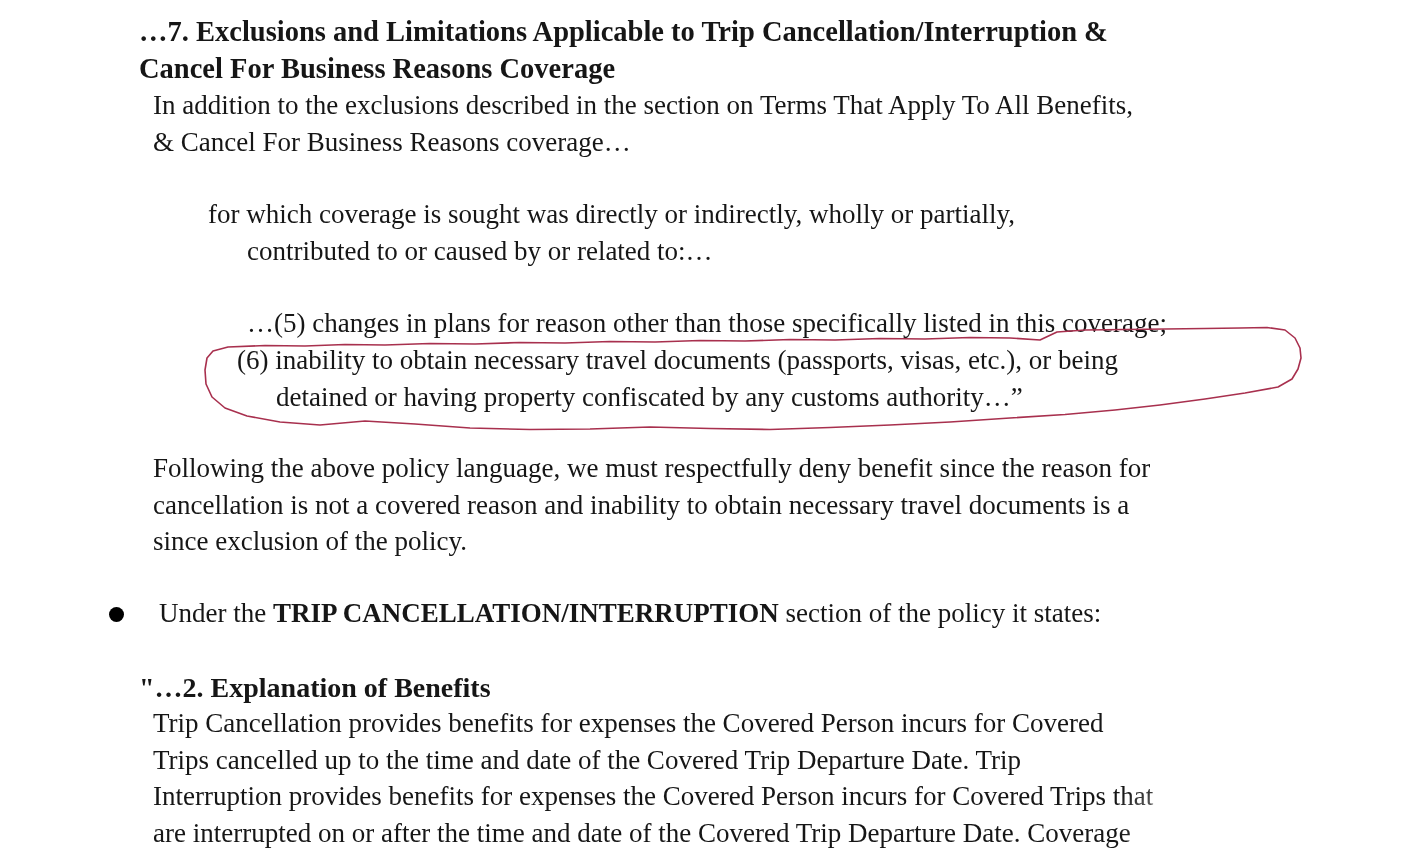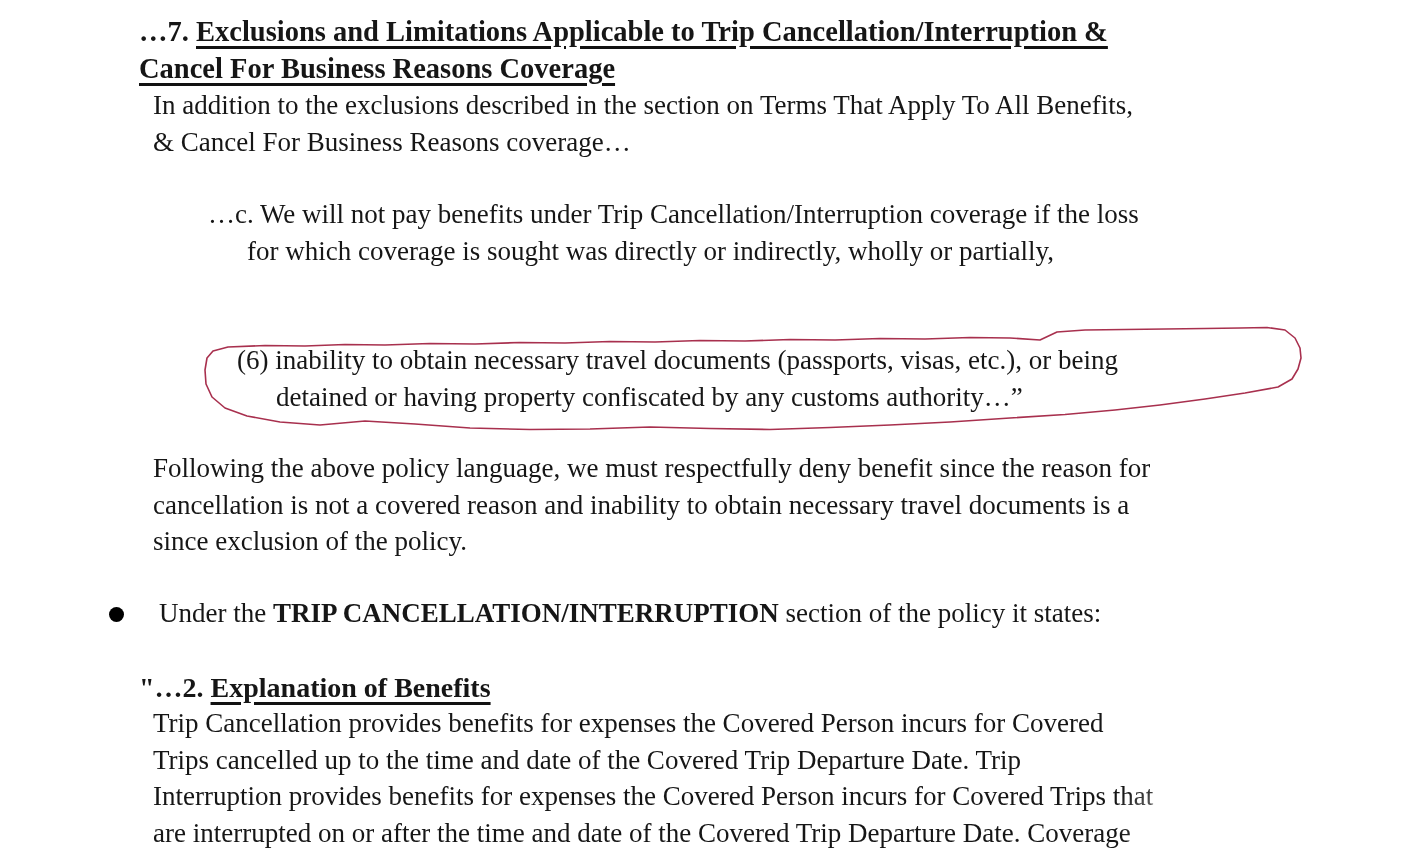--- a/index.html
+++ b/index.html
@@ -13,21 +13,20 @@
     font-size:27px;
   }
   .abs{position:absolute;}
   .tl{line-height:36.5px;white-space:pre;margin-left:14px;}
   .hang .tl:first-child{margin-left:-25px;}
   .h1{
     left:139px;top:13px;
     font-weight:700;font-size:28.5px;line-height:37px;white-space:pre;
   }
   .uline{
-    text-decoration:underline;
     text-decoration-thickness:2.5px;
     text-underline-offset:5px;
     text-decoration-color:#111;
   }
   .h2{
     left:139px;top:669px;
     font-weight:700;font-size:28px;line-height:37px;white-space:pre;
   }
   .intro{left:139px;top:87px;}
   .clausec{left:233px;top:196px;}
@@ -57,24 +56,27 @@
 <div class="page">
 
   <div class="abs h1"><span>…7. </span><span class="uline">Exclusions and Limitations Applicable to Trip Cancellation/Interruption &amp;</span><br><span class="uline">Cancel For Business Reasons Coverage</span></div>
 
   <div class="abs intro">
       <div class="tl">In addition to the exclusions described in the section on Terms That Apply To All Benefits,</div>
       <div class="tl">&amp; Cancel For Business Reasons coverage…</div>
     </div>
 
   <div class="abs clausec hang">
-      <div class="tl">…c. We will not pay benefits under Trip Cancellation/Interruption coverage if the loss</div>
       <div class="tl">for which coverage is sought was directly or indirectly, wholly or partially,</div>
+      <div class="tl">contributed to or caused by or related to:…</div>
     </div>
 
+  <div class="abs item5">
+      <div class="tl">…(5) changes in plans for reason other than those specifically listed in this coverage;</div>
+    </div>
 
   <div class="abs item6 hang">
       <div class="tl">(6) inability to obtain necessary travel documents (passports, visas, etc.), or being</div>
       <div class="tl">detained or having property confiscated by any customs authority…”</div>
     </div>
 
   <svg class="abs loop-svg" width="1125" height="152" viewBox="0 0 1125 152">
     <path d="M 33,49 L 70,47.5 110,48 150,46.5 190,47 235,45.5 280,46 325,44.5 370,45
              415,43.5 460,44 505,42.5 550,43 595,41.5 640,42 685,40.5 730,41 775,39.5
              815,40 845,42 862,34 890,32 930,31.5 970,31 1010,30.5 1045,30 1072,29.5

